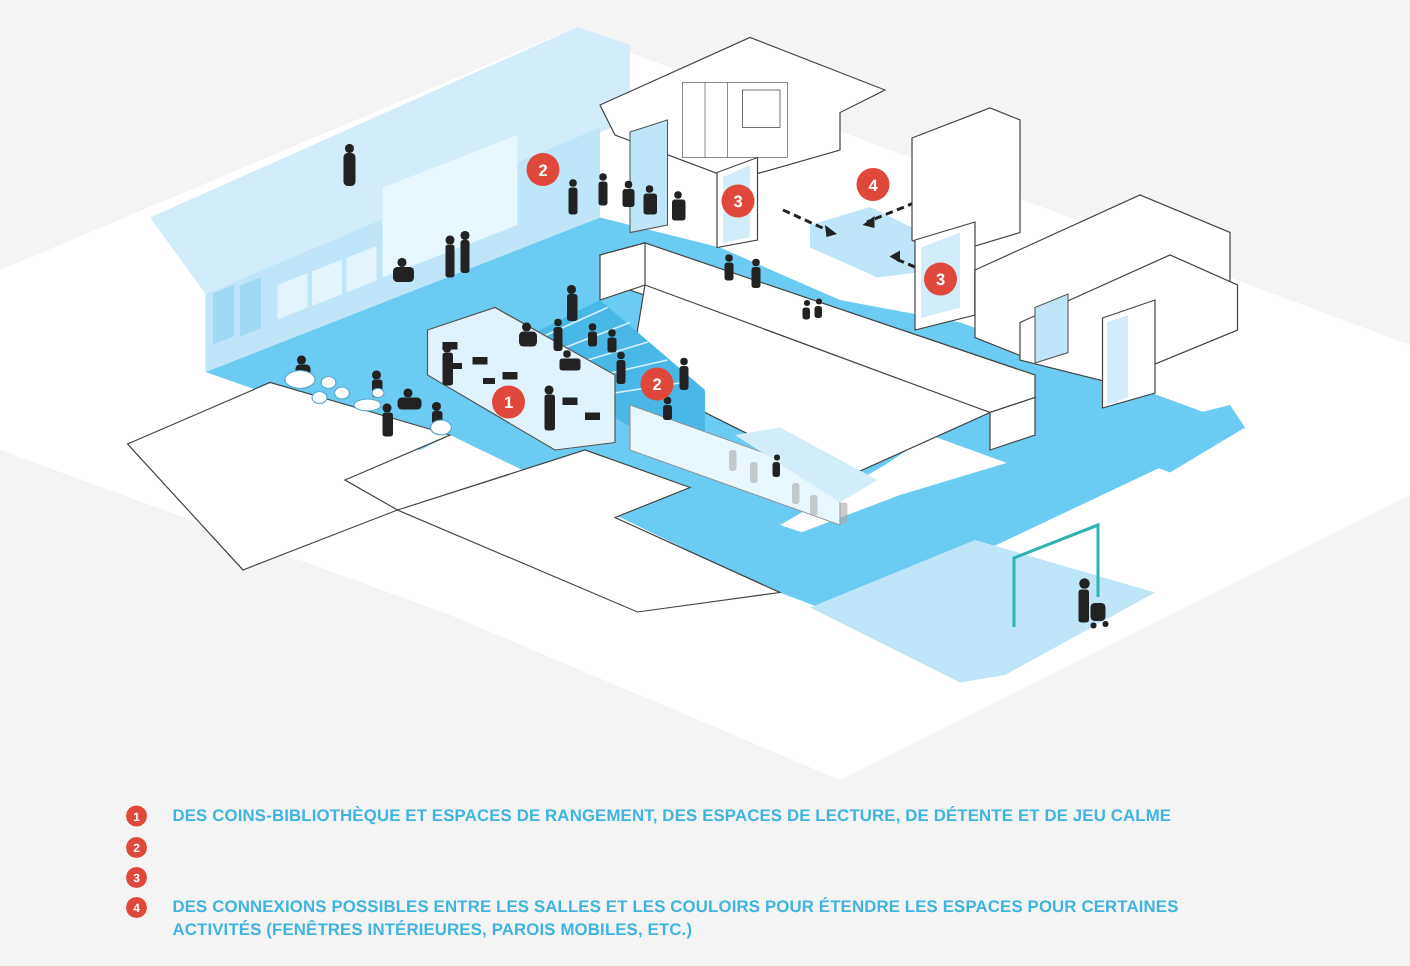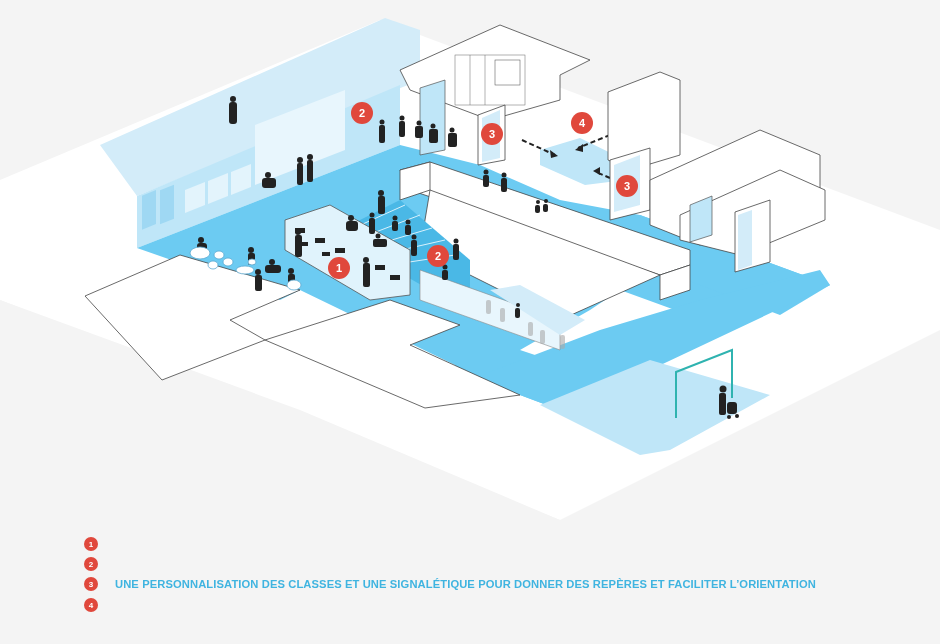--- a/index.html
+++ b/index.html
@@ -292,24 +292,25 @@
   </g>
   <g>
     <circle cx="582" cy="123" r="11" fill="#e0483c"></circle>
     <text class="marker-text" x="582" y="127" text-anchor="middle">4</text>
   </g>
 </svg>
 
 <div id="legend">
   <div class="legend-item">
     <span class="legend-num">1</span>
+    <span class="legend-text">Des coins-bibliothèque et espaces de rangement, des espaces de lecture, de détente et de jeu calme</span>
   </div>
   <div class="legend-item">
     <span class="legend-num">2</span>
   </div>
   <div class="legend-item">
     <span class="legend-num">3</span>
-    <span class="legend-text">Une personnalisation des classes et une signalétique pour donner des repères et faciliter l’orientation</span>
   </div>
   <div class="legend-item">
     <span class="legend-num">4</span>
+    <span class="legend-text" style="max-width:680px;">Des connexions possibles entre les salles et les couloirs pour étendre les espaces pour certaines activités (fenêtres intérieures, parois mobiles, etc.)</span>
   </div>
 </div>
 
 </body></html>

